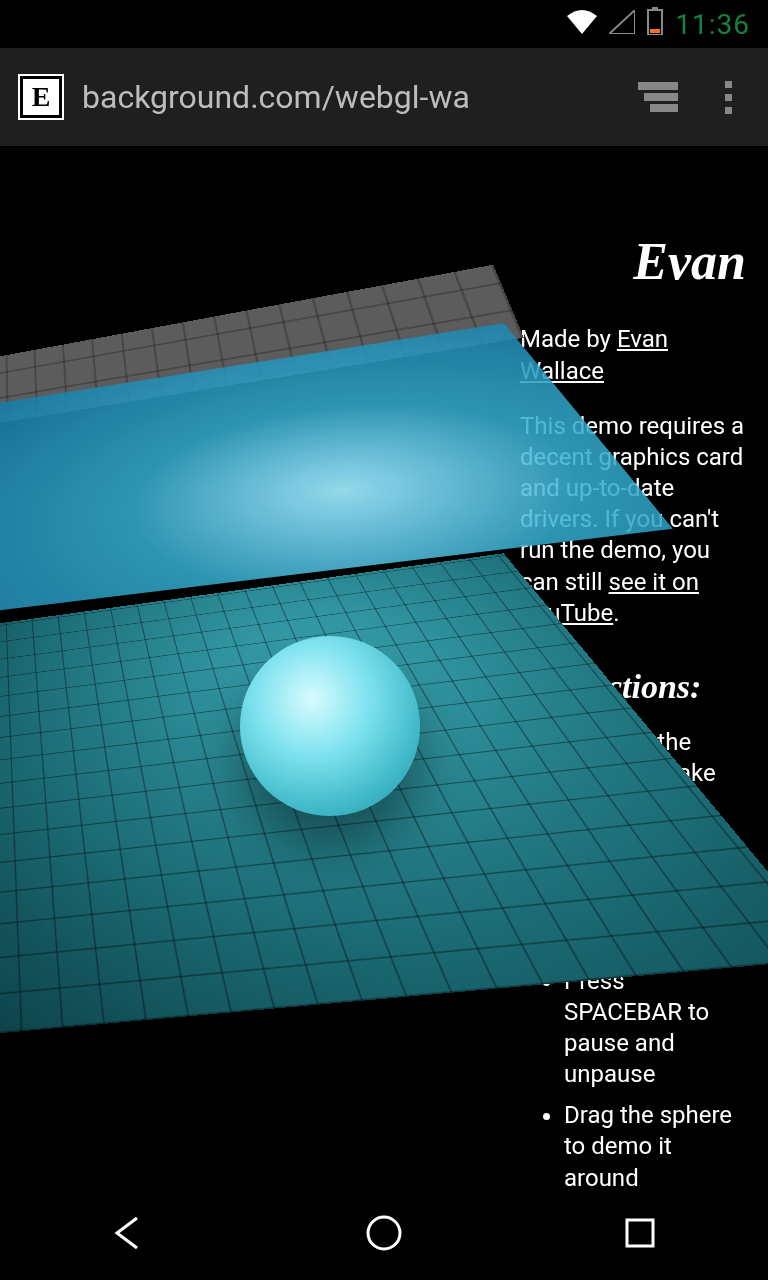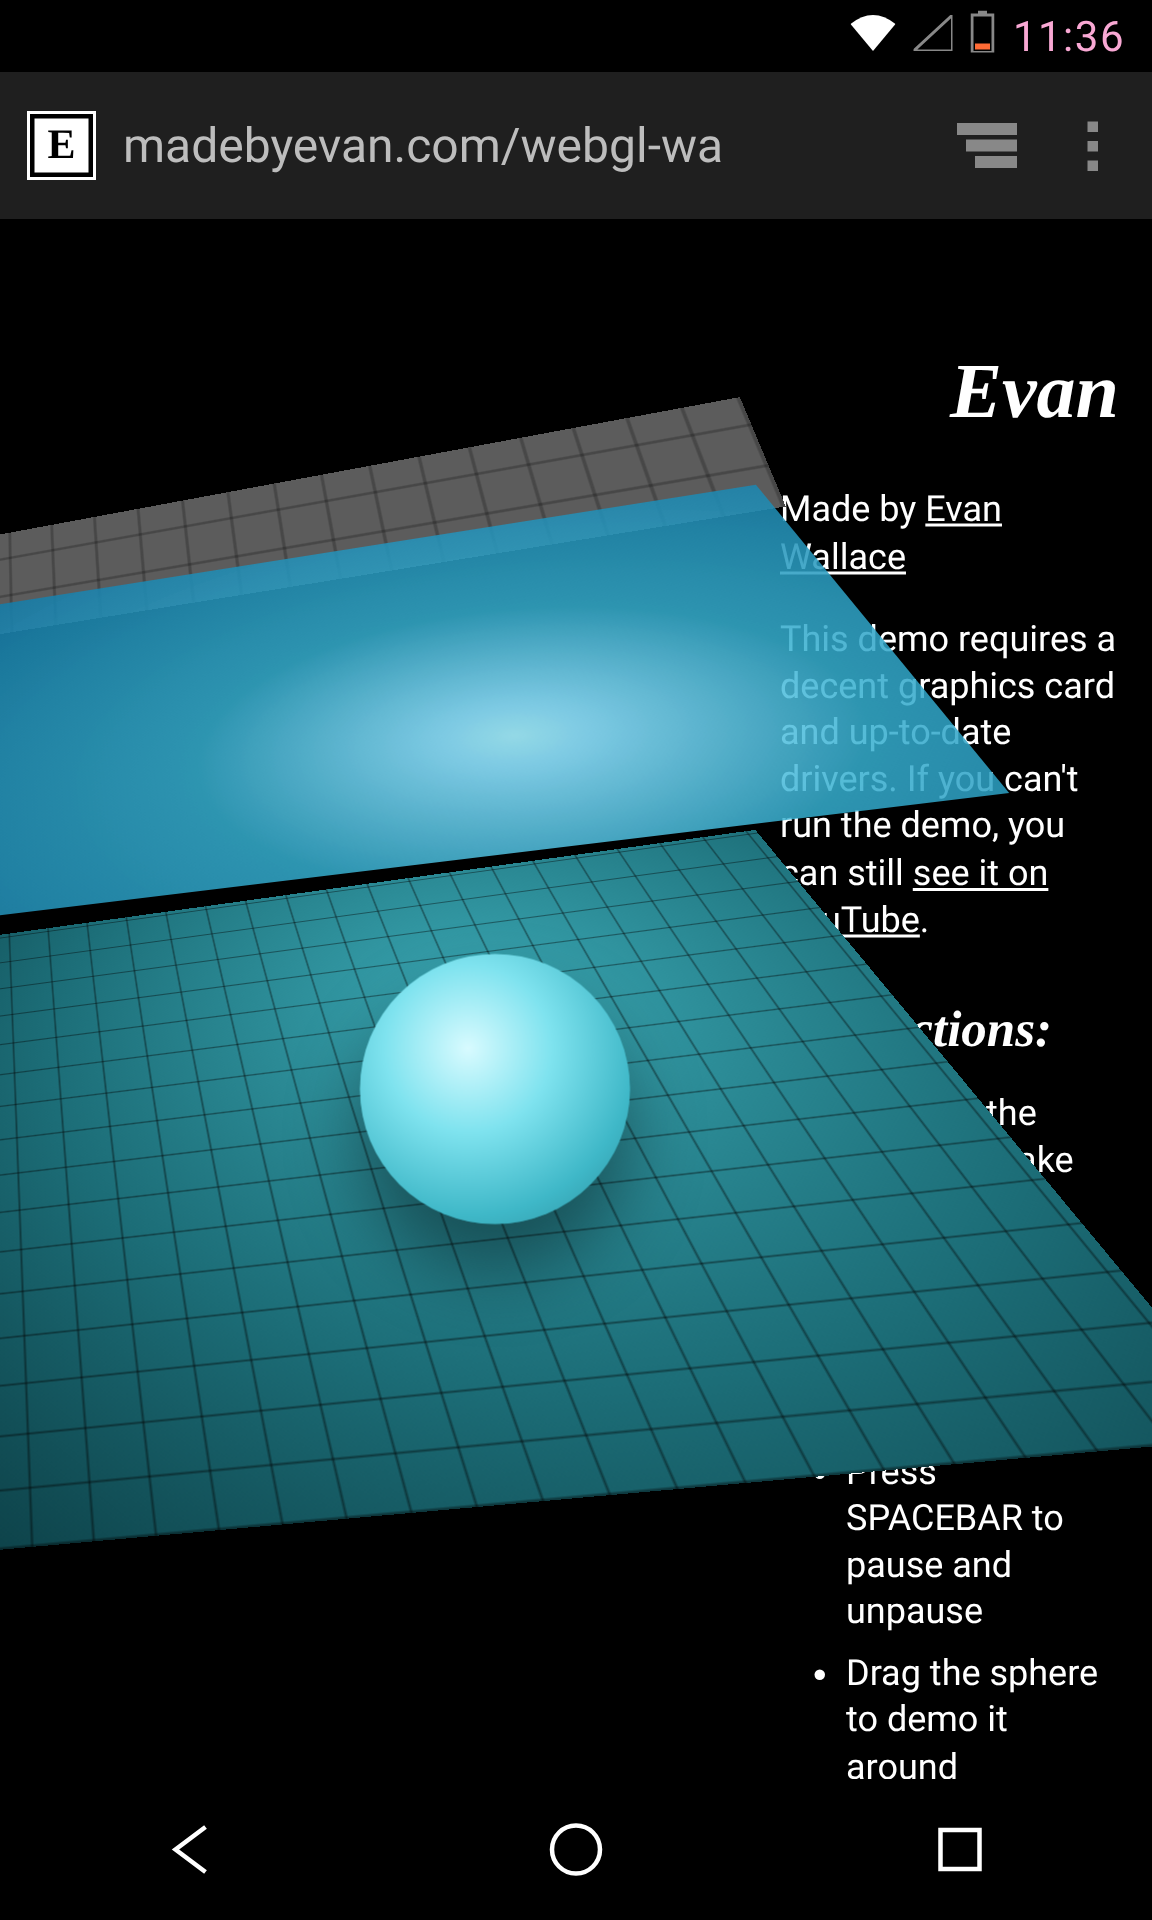--- a/index.html
+++ b/index.html
@@ -14,21 +14,21 @@
   }
   .status-bar {
     height: 48px;
     background: #000;
     display: flex;
     justify-content: flex-end;
     align-items: center;
     padding: 0 18px;
     gap: 12px;
     font-size: 28px;
-    color: #f9a8d4;
+    color: #15803d;
   }
   .status-time { font-weight: 400; letter-spacing: 1px; }
   .browser-bar {
     height: 98px;
     background: #1f1f1f;
     display: flex;
     align-items: center;
     padding: 0 20px;
     gap: 20px;
   }
@@ -191,21 +191,21 @@
         <rect x="5" y="0" width="6" height="3" fill="#888"></rect>
         <rect x="1" y="3" width="14" height="25" fill="none" stroke="#888" stroke-width="2"></rect>
         <rect x="3" y="22" width="10" height="4" fill="#ff6b35"></rect>
       </svg>
   </span>
   <span class="status-time">11:36</span>
 </div>
 
 <div class="browser-bar">
   <div class="site-icon">E</div>
-  <div class="url-text">madebyevan.com/webgl-wa</div>
+  <div class="url-text">background.com/webgl-wa</div>
   <div class="tabs-icon">
       <div></div>
       <div></div>
       <div></div>
     </div>
   <div class="menu-dots">
       <span></span>
       <span></span>
       <span></span>
     </div>

